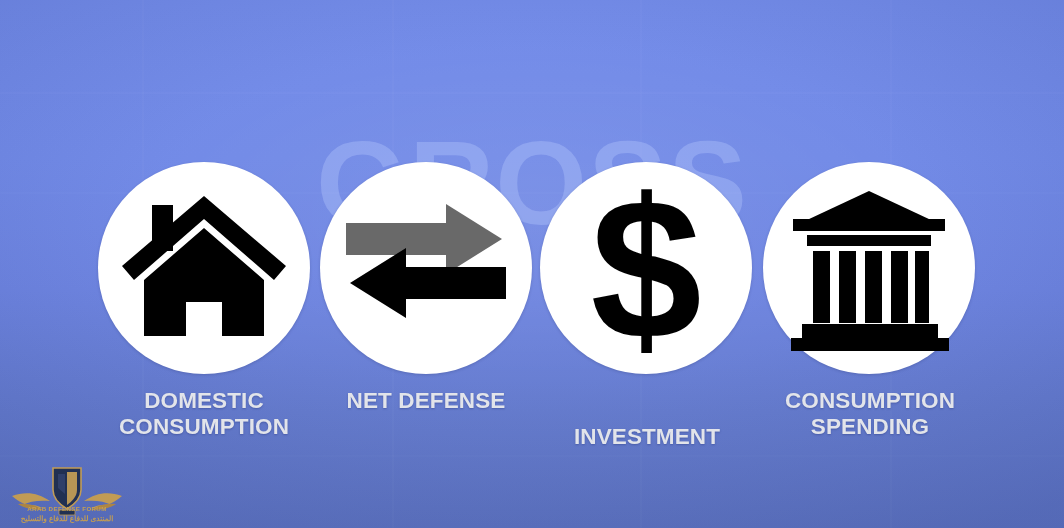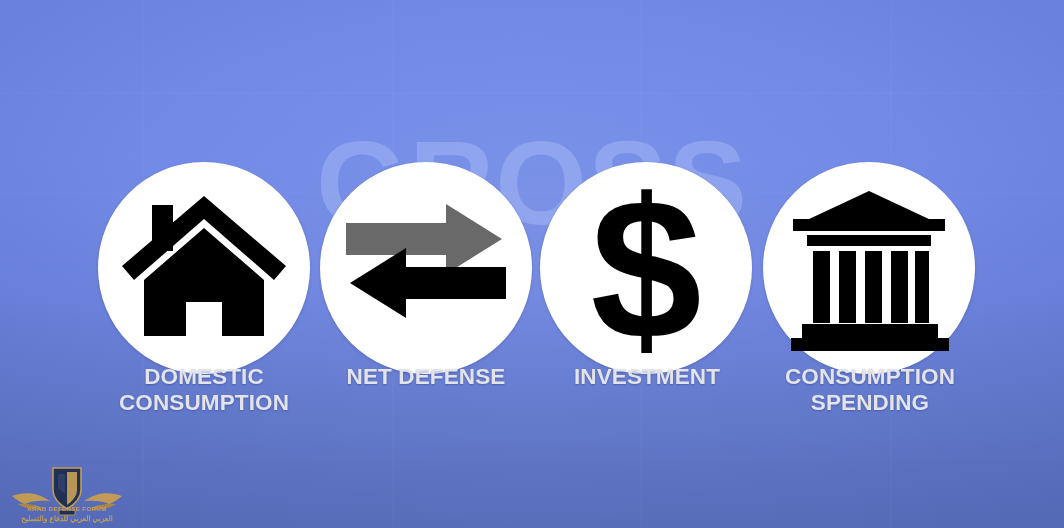--- a/index.html
+++ b/index.html
@@ -88,21 +88,21 @@
     height: 212px;
     border-radius: 50%;
     background: #ffffff;
     box-shadow: 0 1px 3px rgba(30,40,90,0.22);
   }
   .disc svg { display: block; width: 100%; height: 100%; }
 
   
   .labels {
     position: absolute;
-    top: 364px;
+    top: 388px;
     left: 0;
     width: 932px;
     height: 80px;
     padding-left: 12px;
   }
   .label {
     position: absolute;
     top: 0;
     text-align: center;
     color: #e2e4ea;
@@ -204,37 +204,37 @@
         <rect x="39" y="162" width="136" height="14" fill="#000"></rect>
         <rect x="28" y="176" width="158" height="13" fill="#000"></rect>
       </svg>
     </div>
   </div>
 
   <div class="labels">
     <div class="label" style="left:84px;  width:240px;">DOMESTIC
 CONSUMPTION</div>
     <div class="label" style="left:314px; width:224px;">NET DEFENSE</div>
-    <div class="label" style="left:534px; width:226px;">INVESTMENT</div>
+    <div class="label" style="left:534px; width:226px;margin-top:36px;">INVESTMENT</div>
     <div class="label" style="left:750px; width:240px;">CONSUMPTION
 SPENDING</div>
   </div>
 
   <div class="logo">
     <svg viewBox="0 0 118 66">
 
       <path d="M4 36 C18 31 30 33 42 41 C31 40 22 41 14 45 C22 44 29 45 35 48 C24 48 13 44 4 36 Z" fill="#caa04d"></path>
       <path d="M10 44 C20 43 28 45 35 50 C25 50 16 48 10 44 Z" fill="#b5883a"></path>
 
       <path d="M114 36 C100 31 88 33 76 41 C87 40 96 41 104 45 C96 44 89 45 83 48 C94 48 105 44 114 36 Z" fill="#caa04d"></path>
       <path d="M108 44 C98 43 90 45 83 50 C93 50 102 48 108 44 Z" fill="#b5883a"></path>
 
       <path d="M45 8 L73 8 L73 30 C73 40 64 46 59 49 C54 46 45 40 45 30 Z" fill="#1d2b4a" stroke="#caa04d" stroke-width="1.6"></path>
       <path d="M59 12 L69 12 L69 30 C69 37 63 42 59 45 Z" fill="#caa04d" opacity="0.95"></path>
       <path d="M50 14 L57 14 L57 34 L50 28 Z" fill="#2c3c63"></path>
 
       <rect x="51" y="50" width="16" height="5" rx="1" fill="#1d2b4a" stroke="#caa04d" stroke-width="0.8"></rect>
     </svg>
     <div class="logo-text logo-text-en">ARAB DEFENSE FORUM</div>
-    <div class="logo-text logo-text-ar">العربي العربي للدفاع والتسليح</div>
+    <div class="logo-text logo-text-ar">المنتدى للدفاع للدفاع والتسليح</div>
   </div>
 
 </div>
 
 </body></html>

